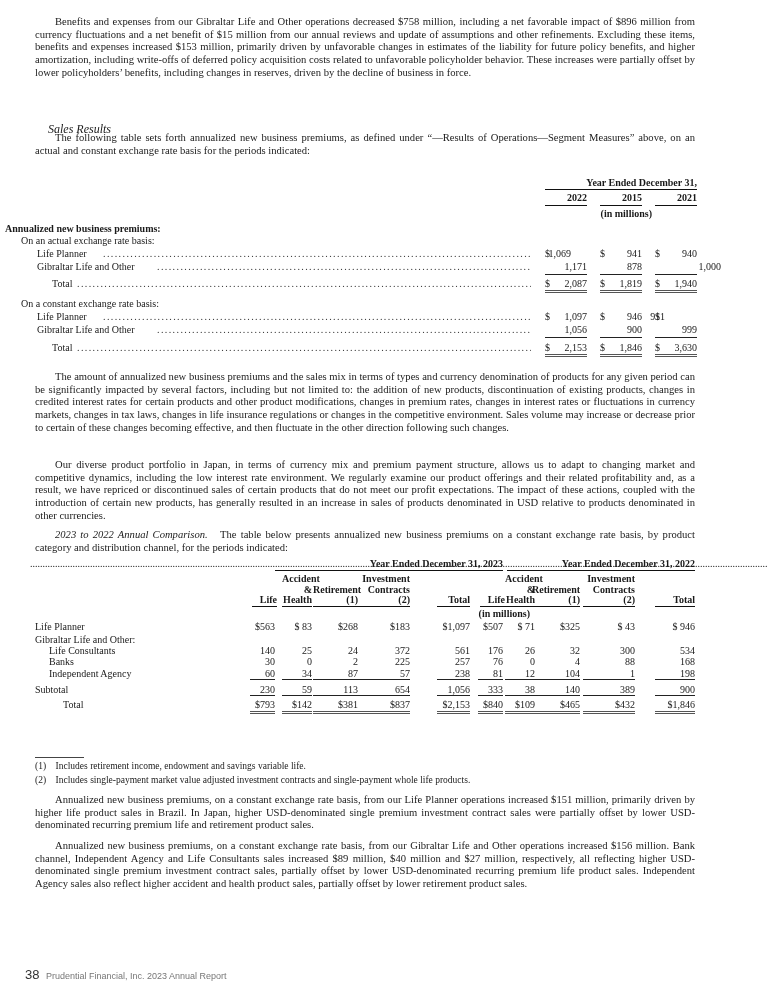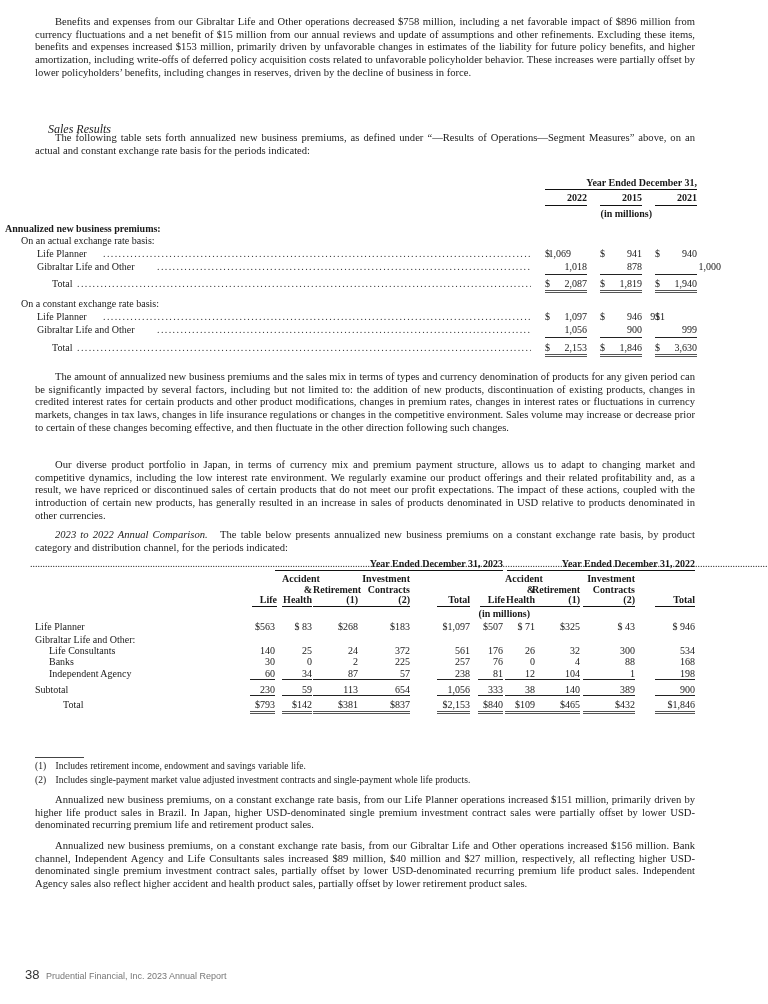--- a/index.html
+++ b/index.html
@@ -62,21 +62,21 @@
       <span class="dollar" style="left:510px;">$</span>
         <span class="num" style="left:500px; width:36px;">1,069</span>
       <span class="dollar" style="left:565px;">$</span>
         <span class="num" style="left:571px; width:36px;">941</span>
       <span class="dollar" style="left:620px;">$</span>
         <span class="num" style="left:626px; width:36px;">940</span>
     </div>
     <div style="position:absolute; top:84px; left:0; width:660px; height:12px;">
       <span style="position:absolute; left:2px;">Gibraltar Life and Other</span>
       <span class="dots" style="left:122px; width:374px;">........................................................................................................................</span>
-      <span class="num" style="left:510px; width:42px;">1,018</span>
+      <span class="num" style="left:510px; width:42px;">1,171</span>
       <span class="num" style="left:565px; width:42px;">878</span>
       <span class="num" style="left:644px; width:42px;">1,000</span>
     </div>
     <div class="uline" style="left:510px; width:42px; top:97px;"></div>
     <div class="uline" style="left:565px; width:42px; top:97px;"></div>
     <div class="uline" style="left:620px; width:42px; top:97px;"></div>
     <div style="position:absolute; top:101px; left:0; width:660px; height:12px;">
       <span style="position:absolute; left:17px;">Total</span>
       <span class="dots" style="left:42px; width:454px;">..............................................................................................................................</span>
       <span class="dollar" style="left:510px;">$</span>

